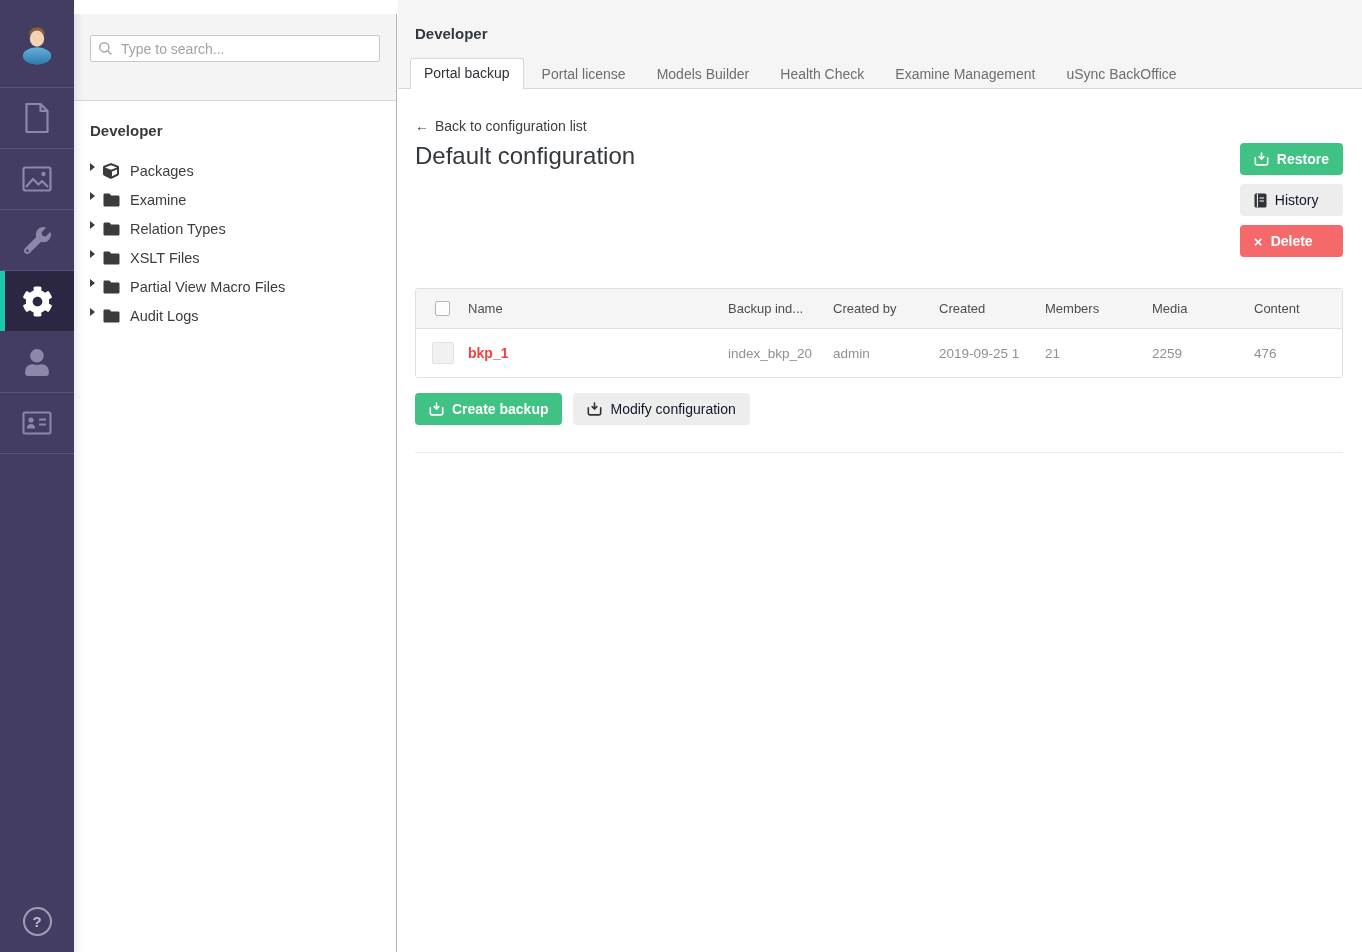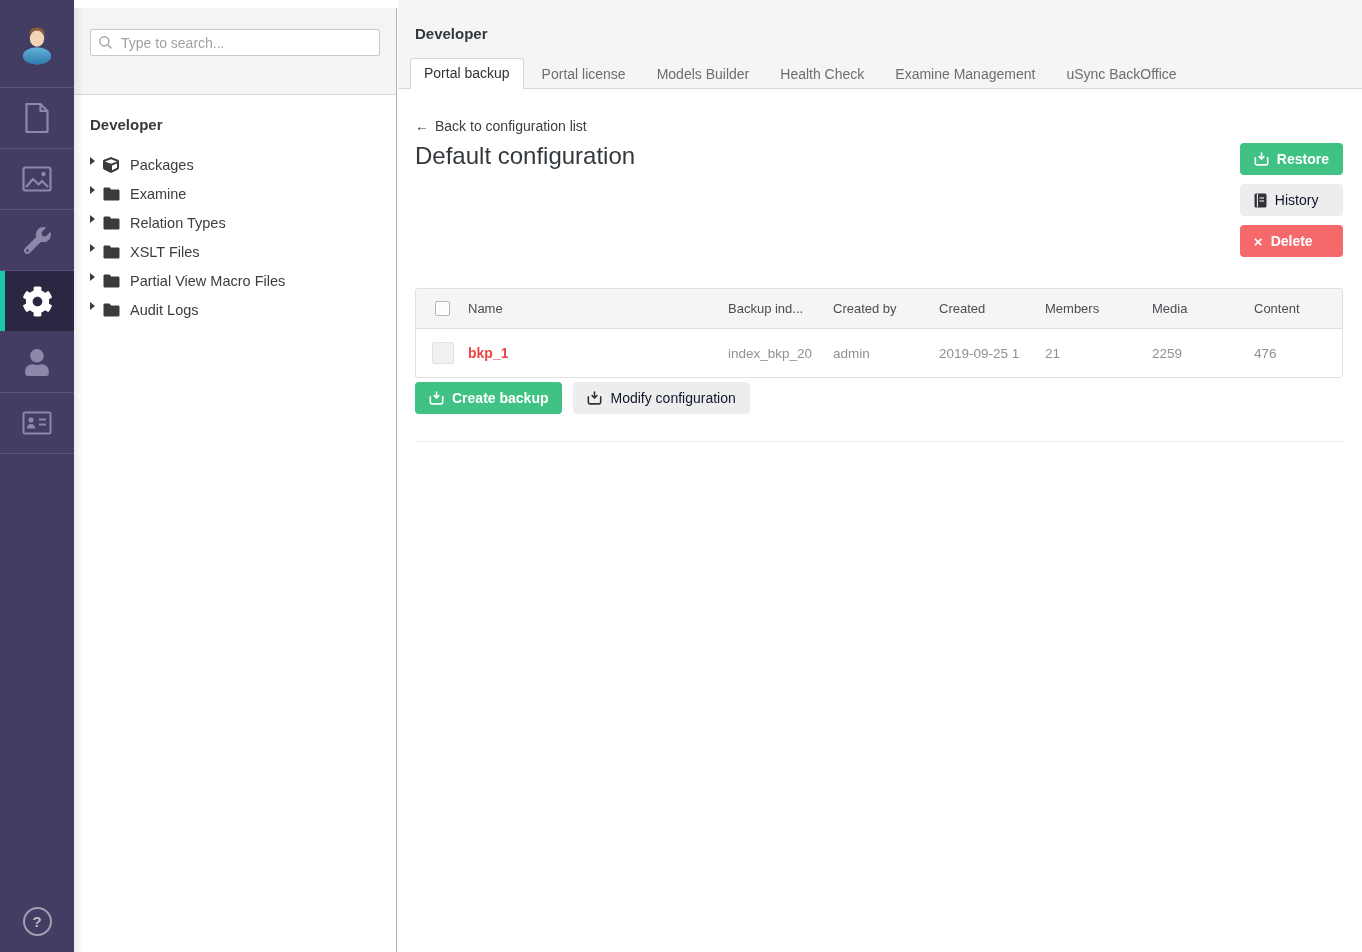--- a/index.html
+++ b/index.html
@@ -19,21 +19,21 @@
   .appbar-item.active{background:#2b2642;}
   .appbar-item .active-stripe{position:absolute;left:0;top:0;bottom:0;width:5px;background:#1bc8ab;}
   .appbar-icon{color:#8d87a9;}
   .appbar-item.active .appbar-icon{color:#ffffff;}
   .appbar-help{position:absolute;bottom:16px;left:0;width:74px;display:flex;justify-content:center;}
   .help-circle{width:25px;height:25px;border:2px solid rgba(255,255,255,0.5);border-radius:50%;
     color:rgba(255,255,255,0.65);font-size:15px;font-weight:bold;display:flex;
     align-items:center;justify-content:center;cursor:pointer;}
 
   
-  .tree-panel{position:absolute;left:74px;top:8px;bottom:0;width:323px;background:#ffffff;
+  .tree-panel{position:absolute;left:74px;top:14px;bottom:0;width:323px;background:#ffffff;
     border-right:1px solid #b3b3b3;z-index:2;box-sizing:border-box;}
   .tree-left-shadow{position:absolute;left:0;top:0;bottom:0;width:9px;
     background:linear-gradient(to right,rgba(0,0,0,0.07),rgba(0,0,0,0));pointer-events:none;}
   .search-area{height:87px;background:#f4f4f4;border-bottom:1px solid #d7d7d7;
     padding:21px 16px 0 16px;box-sizing:border-box;}
   .search-box{height:27px;background:#fff;border:1px solid #c9c9c9;border-radius:2px;
     display:flex;align-items:center;padding:0 7px;box-sizing:border-box;}
   .search-box input{border:none;outline:none;flex:1;font-size:14px;color:#555;
     font-family:"Liberation Sans","DejaVu Sans",sans-serif;background:transparent;margin-left:6px;}
   .search-box input::placeholder{color:#a2a2a2;}
@@ -77,21 +77,21 @@
   .t-head{height:39px;background:#f5f5f6;border-bottom:1px solid #e0e0e0;
     font-size:13px;color:#4a4e52;}
   .t-row{height:48px;background:#ffffff;font-size:13.5px;color:#8d9194;}
   .th-cell{white-space:nowrap;overflow:hidden;}
   .chk-head{width:13px;height:13px;border:1px solid #b5b5b5;border-radius:2px;
     background:#fdfdfd;margin-left:19px;cursor:pointer;}
   .chk-row{width:20px;height:20px;border:1px solid #e2e2e2;border-radius:2px;
     background:#f1f1f1;margin-left:16px;cursor:pointer;}
   .cell-name{font-weight:bold;color:#ef4444;font-size:14px;}
 
-  .footer-btns{display:flex;gap:11px;margin-top:4px;}
+  .footer-btns{display:flex;gap:11px;margin-top:15px;}
   .content-divider{border:none;border-top:1px solid #ececec;margin:27px 0 0 0;}
 
   svg{display:block;}
 </style>
 </head>
 <body>
 
 <div class="app">
 
   <div class="appbar">

